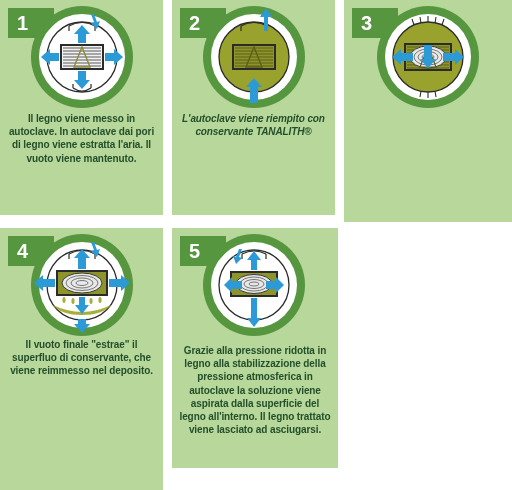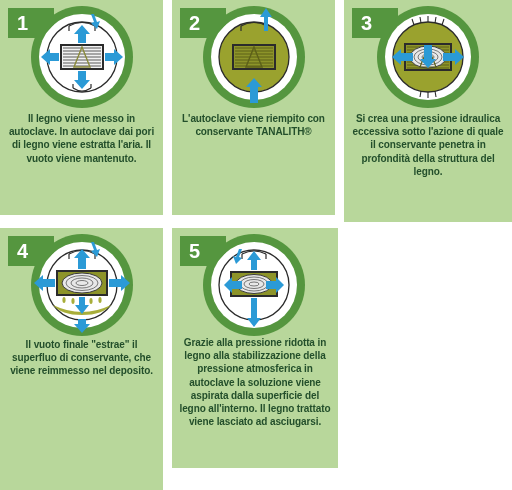--- a/index.html
+++ b/index.html
@@ -58,38 +58,38 @@
     position: absolute;
     left: 6px;
     right: 6px;
     color: #234f2b;
     font-size: 10px;
     line-height: 1.32;
     text-align: center;
     font-weight: 600;
     letter-spacing: -0.1px;
   }
-  .caption.italic { }
+  .caption.italic { font-style: italic; }
 
   
   #panel-1 { left: 0;   top: 0;   width: 163px; height: 215px; }
   #panel-2 { left: 172px; top: 0; width: 163px; height: 215px; }
   #panel-3 { left: 344px; top: 0; width: 168px; height: 222px; }
   #panel-4 { left: 0;   top: 228px; width: 163px; height: 262px; }
   #panel-5 { left: 172px; top: 228px; width: 166px; height: 240px; }
 
   #panel-1 .illus, #panel-4 .illus { left: 28px; }
   #panel-2 .illus, #panel-5 .illus { left: 28px; }
   #panel-3 .illus { left: 30px; }
 
   #panel-1 .caption { top: 112px; }
   #panel-2 .caption { top: 112px; }
   #panel-3 .caption { top: 112px; }
   #panel-4 .caption { top: 110px; }
-  #panel-5 .caption { top: 108px; }
+  #panel-5 .caption { top: 116px; }
 </style>
 </head>
 <body>
 
 <div class="infographic">
 
   <div class="panel" id="panel-1">
     <div class="badge">1</div>
     <div class="illus">
       <svg width="108" height="108" viewBox="0 0 108 108">
@@ -188,21 +188,20 @@
         </g>
         <path d="M54 44 L62 64 L46 64 Z" fill="none" stroke="#5d6019" stroke-width="1.2"></path>
         <g fill="#2b9ad6">
           <path d="M50 42 l0 -14 l-4 0 l8 -9 l8 9 l-4 0 l0 14 z" transform="translate(0,0) scale(1,-1) translate(0,-84)"></path>
           <path d="M50 66 l0 14 l-4 0 l8 9 l8 -9 l-4 0 l0 -14 z" transform="translate(0,0) scale(1,-1) translate(0,146)"></path>
           <path d="M29 50 l-12 0 l0 -4 l-9 8 l9 8 l0 -4 l12 0 z" transform="translate(10,0)"></path>
           <path d="M79 50 l12 0 l0 -4 l9 8 l-9 8 l0 -4 l-12 0 z" transform="translate(-10,0)"></path>
         </g>
       </svg>
     </div>
-    <div class="caption">Si crea una pressione idraulica eccessiva sotto l'azione di quale il conservante  penetra in profondità della struttura del legno.</div>
   </div>
 
   <div class="panel" id="panel-4">
     <div class="badge">4</div>
     <div class="illus">
       <svg width="108" height="108" viewBox="0 0 108 108">
         <circle cx="54" cy="54" r="51" fill="#55963f"></circle>
         <circle cx="54" cy="54" r="43" fill="#ffffff"></circle>
         <circle cx="54" cy="54" r="35" fill="#ffffff" stroke="#2b2b2b" stroke-width="1.3"></circle>
         <path d="M41 23 q13 -7 26 0" fill="none" stroke="#2b2b2b" stroke-width="1.2"></path>

